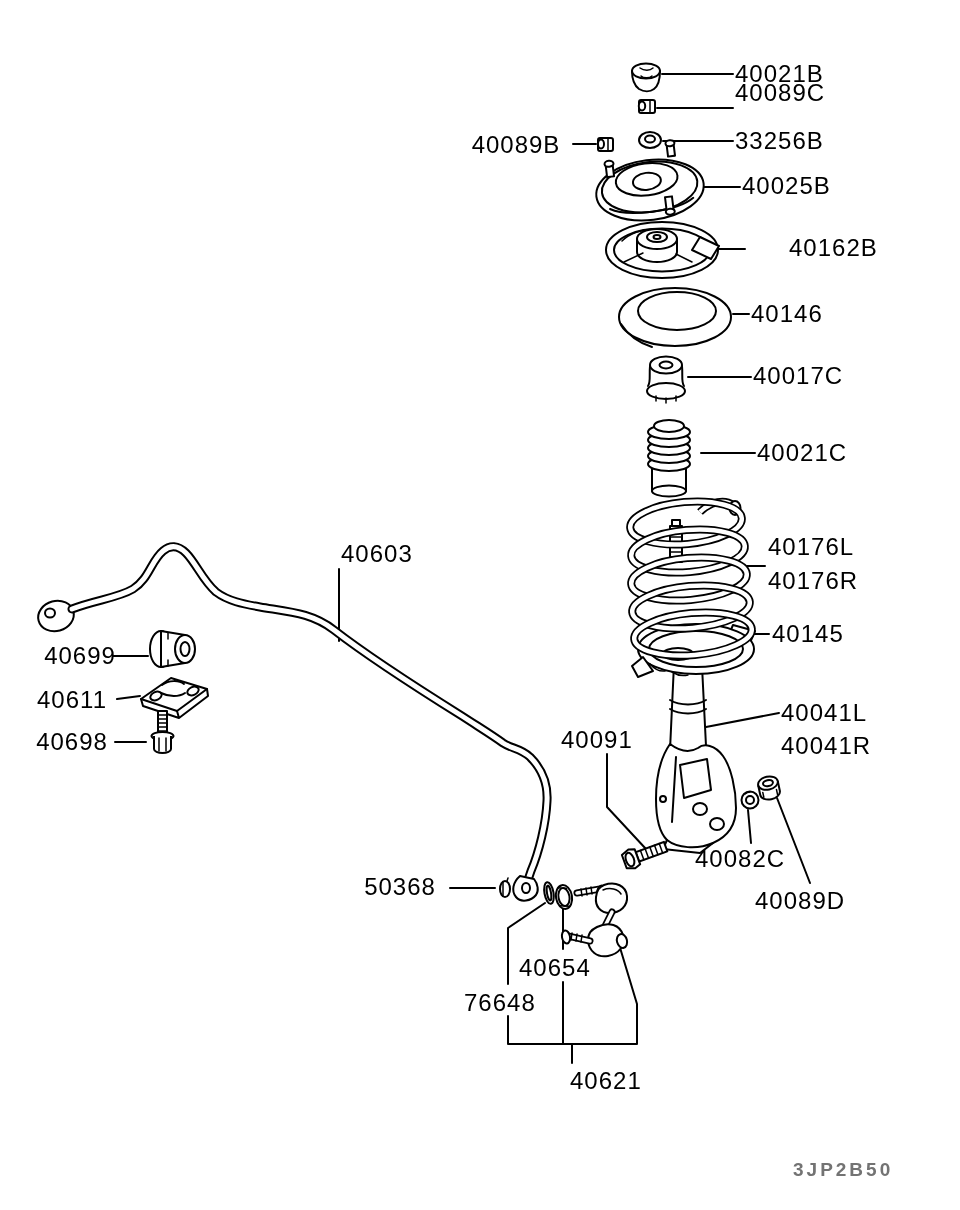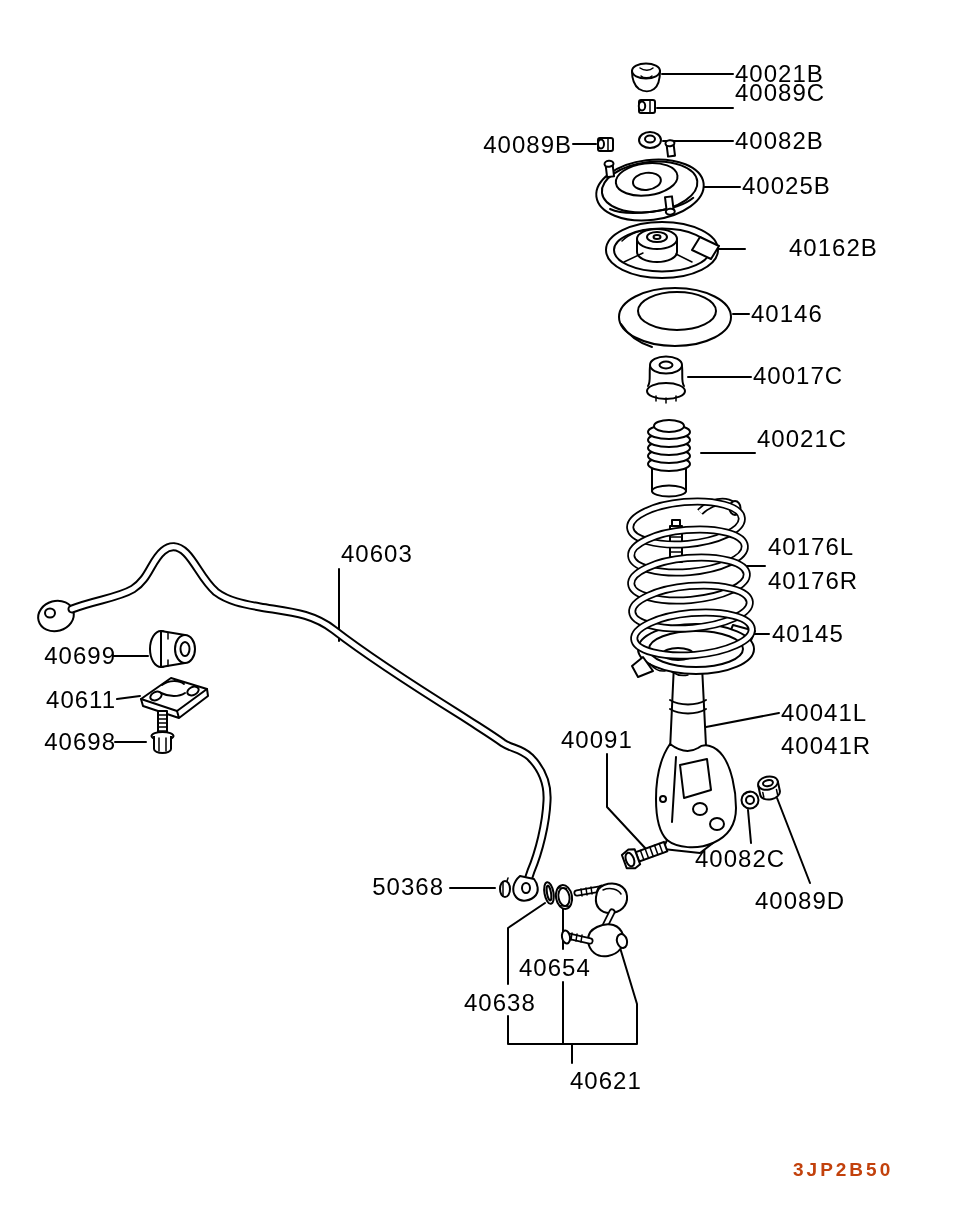--- a/index.html
+++ b/index.html
@@ -1,23 +1,23 @@
 <!DOCTYPE html>
 <html><head>
 <meta charset="utf-8">
 <style>
   html,body{margin:0;padding:0;background:#ffffff;}
   #stage{position:relative;width:960px;height:1210px;background:#ffffff;overflow:hidden;
          font-family:"Liberation Sans", sans-serif;}
   #art{position:absolute;left:0;top:0;}
   .part-label{position:absolute;font-weight:normal;font-size:24px;line-height:28px;
               letter-spacing:1px;color:#000;white-space:nowrap;}
-  .alignr{text-align:right;}
+  .alignr{text-align:center;}
   .code-label{position:absolute;font-weight:bold;font-size:19px;line-height:20px;
-              letter-spacing:3px;color:#c2410c;white-space:nowrap;}
+              letter-spacing:3px;color:#737373;white-space:nowrap;}
   
   .ln{fill:none;stroke:#000;stroke-width:2;stroke-linecap:round;stroke-linejoin:round;}
   .tl{fill:none;stroke:#000;stroke-width:1.5;stroke-linecap:round;}
   .fw{fill:#fff;stroke:#000;stroke-width:2;stroke-linejoin:round;}
   .tube-b{fill:none;stroke:#000;stroke-width:9;stroke-linecap:round;}
   .tube-w{fill:none;stroke:#fff;stroke-width:5;stroke-linecap:round;}
   .coil-b{fill:none;stroke:#000;stroke-width:8;}
   .coil-w{fill:none;stroke:#fff;stroke-width:4.5;}
   .stud-b{fill:none;stroke:#000;stroke-width:7;stroke-linecap:round;}
   .stud-w{fill:none;stroke:#fff;stroke-width:3.5;stroke-linecap:round;}
@@ -259,37 +259,37 @@
       <path class="stud-w" d="M568,936 L590,941"></path>
       <path class="tl" d="M572,933 l-1,7 M577,934 l-1,7 M582,935 l-1,7"></path>
       <ellipse class="fw" transform="rotate(-10 566 937)" cx="566" cy="937" rx="4" ry="6.5"></ellipse>
       <ellipse class="fw" transform="rotate(-15 622 941)" cx="622" cy="941" rx="5" ry="7"></ellipse>
     </g>
   </svg>
 
   <div class="part-label" style="left:735px;top:60px;">40021B</div>
   <div class="part-label" style="left:735px;top:79px;">40089C</div>
   <div class="part-label alignr" style="left:460px;top:131px;width:112px;">40089B</div>
-  <div class="part-label" style="left:735px;top:127px;">40082B</div>
+  <div class="part-label" style="left:735px;top:127px;">33256B</div>
   <div class="part-label" style="left:742px;top:172px;text-align:right;">40025B</div>
   <div class="part-label" style="left:747px;top:234px;margin-left:42px;">40162B</div>
   <div class="part-label" style="left:751px;top:300px;">40146</div>
   <div class="part-label" style="left:753px;top:362px;">40017C</div>
-  <div class="part-label" style="left:757px;top:425px;">40021C</div>
+  <div class="part-label" style="left:757px;top:439px;">40021C</div>
   <div class="part-label" style="left:768px;top:533px;">40176L</div>
   <div class="part-label" style="left:768px;top:567px;">40176R</div>
   <div class="part-label" style="left:772px;top:620px;">40145</div>
   <div class="part-label" style="left:781px;top:699px;">40041L</div>
   <div class="part-label" style="left:781px;top:732px;">40041R</div>
   <div class="part-label" style="left:297px;top:540px;margin-left:44px;">40603</div>
-  <div class="part-label alignr" style="left:28px;top:642px;width:88px;">40699</div>
+  <div class="part-label alignr" style="left:36px;top:642px;width:88px;">40699</div>
   <div class="part-label alignr" style="left:28px;top:686px;width:88px;">40611</div>
   <div class="part-label alignr" style="left:28px;top:728px;width:88px;">40698</div>
   <div class="part-label" style="left:561px;top:726px;">40091</div>
   <div class="part-label alignr" style="left:356px;top:873px;width:88px;">50368</div>
   <div class="part-label" style="left:695px;top:845px;">40082C</div>
   <div class="part-label" style="left:755px;top:887px;">40089D</div>
   <div class="part-label" style="left:519px;top:954px;">40654</div>
-  <div class="part-label" style="left:464px;top:989px;">40638</div>
+  <div class="part-label" style="left:464px;top:989px;">76648</div>
   <div class="part-label" style="left:526px;top:1067px;margin-left:44px;">40621</div>
 
   <div class="code-label" style="left:793px;top:1160px;">3JP2B50</div>
 </div>
 
 </body></html>

